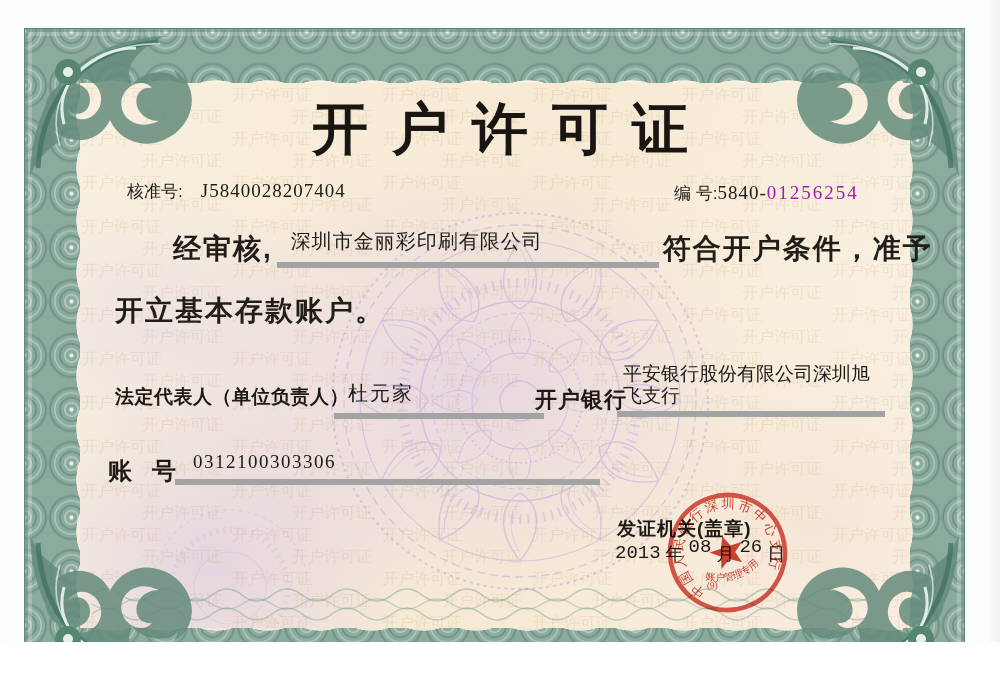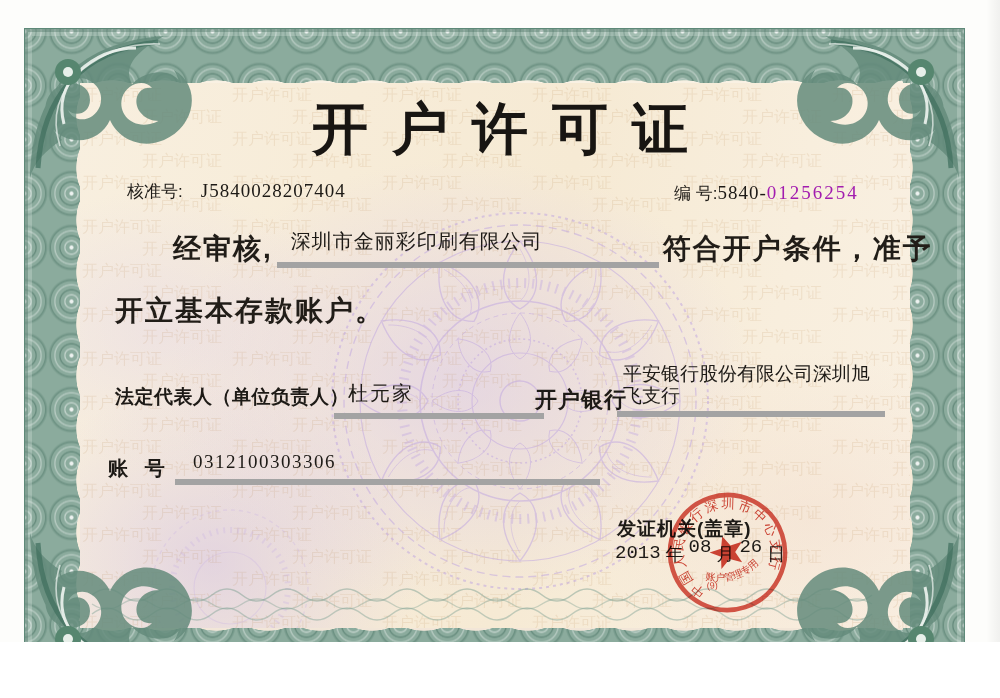--- a/index.html
+++ b/index.html
@@ -56,21 +56,21 @@
   .body1{left:173px;top:228px;display:flex;align-items:flex-end;}
   .big{font-size:28px;font-weight:bold;letter-spacing:2px;color:#211d18;}
   .u-line{border-bottom:6px solid #a3a3a3;font-family:"Liberation Serif","DejaVu Serif",serif;}
   .company{width:368px;margin:0 4px;padding:0 0 7px 14px;font-size:20px;letter-spacing:1px;}
   .body2{left:115px;top:292px;}
 
   .lbl-legal{left:115px;top:384px;font-size:19px;font-weight:bold;letter-spacing:.5px;}
   .val-legal{left:334px;top:380px;width:196px;padding:0 0 6px 14px;font-size:20px;letter-spacing:2px;}
   .lbl-bank{left:535px;top:385px;font-size:22px;font-weight:bold;letter-spacing:1px;}
   .val-bank{left:617px;top:363px;width:262px;min-height:45px;padding:0 0 3px 6px;font-size:19px;line-height:22px;}
-  .lbl-account{left:108px;top:455px;font-size:20px;font-weight:bold;}
+  .lbl-account{left:108px;top:455px;font-size:24px;font-weight:bold;}
   .val-account{left:175px;top:451px;width:407px;padding:0 0 6px 18px;font-size:19px;letter-spacing:1.5px;}
 
   .lbl-issuer{left:617px;top:516px;font-size:19px;font-weight:bold;letter-spacing:1px;text-align:right;}
   .date-row{left:615px;top:540px;font-size:19px;}
   .date-row .num{font-family:Liberation Mono, monospace;}
   .date-row .unit{font-size:18px;margin:0 5px;position:relative;top:2px;}
   .date-row .raised{position:relative;top:-6px;}
 
   .stamp{position:absolute;left:662px;top:487px;width:131px;height:131px;z-index:7;
          mix-blend-mode:multiply;opacity:.93;}

